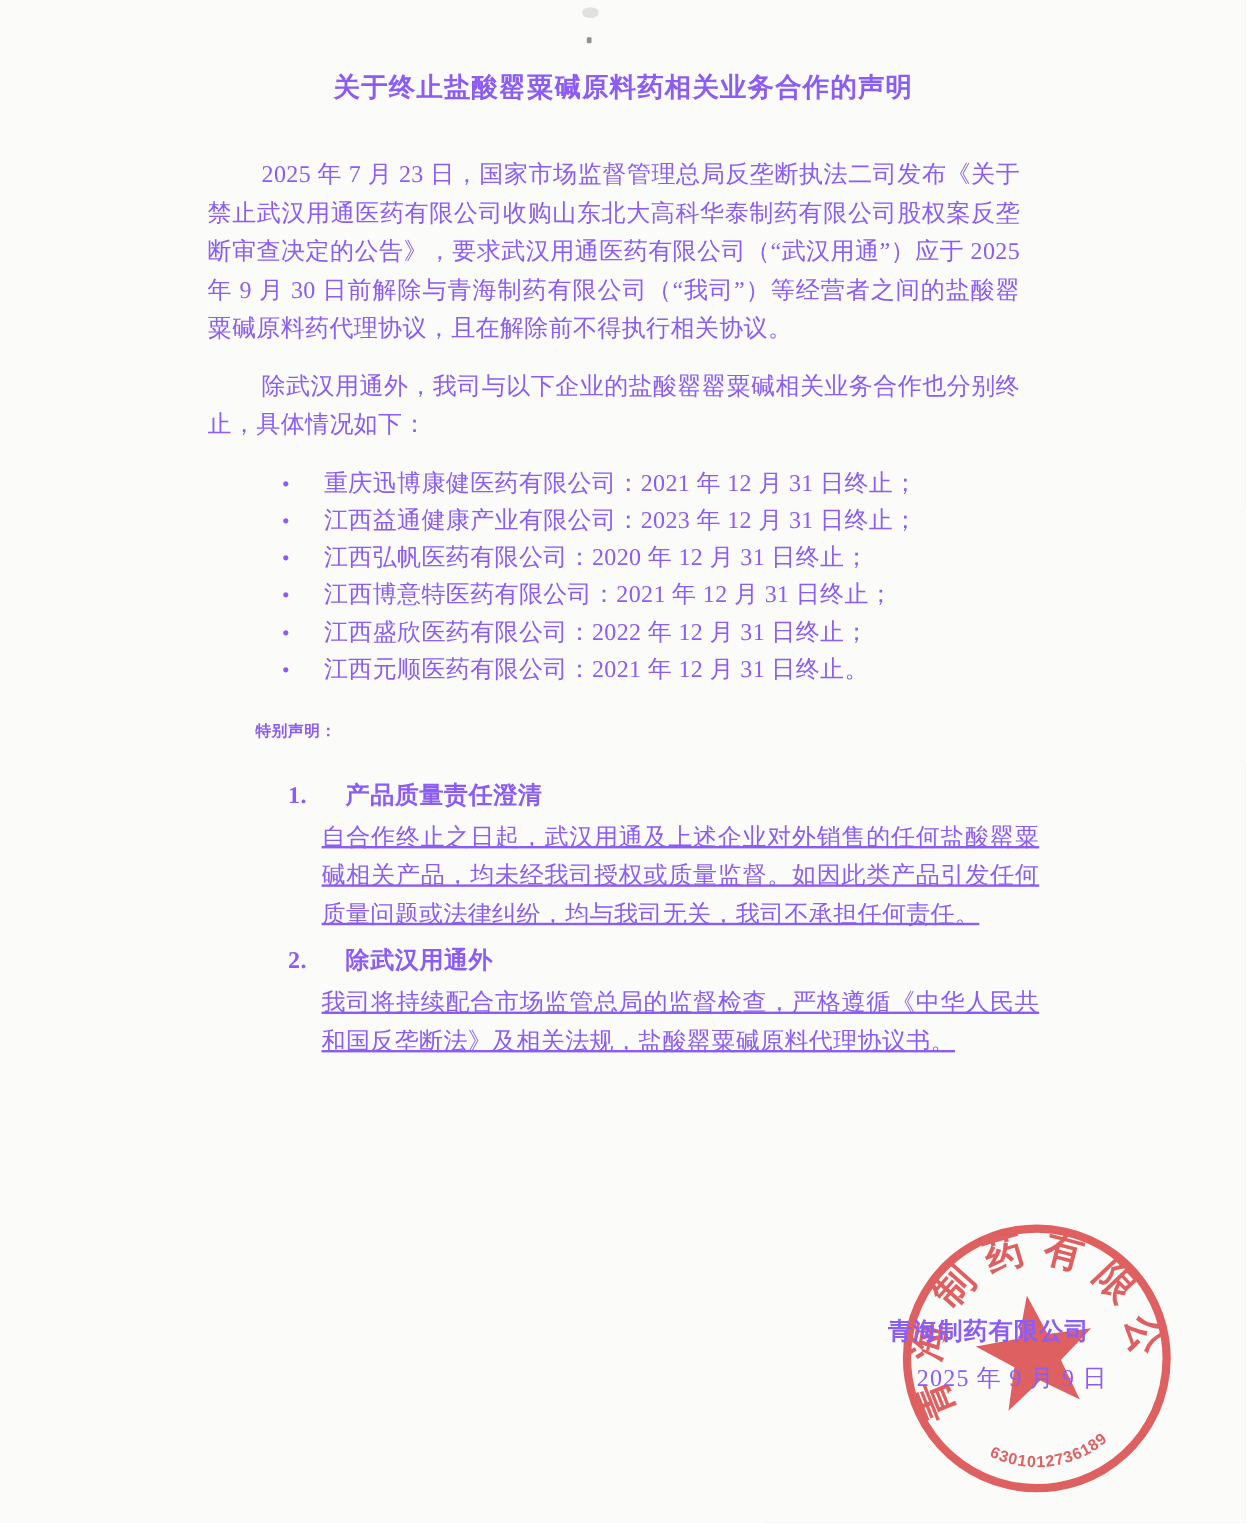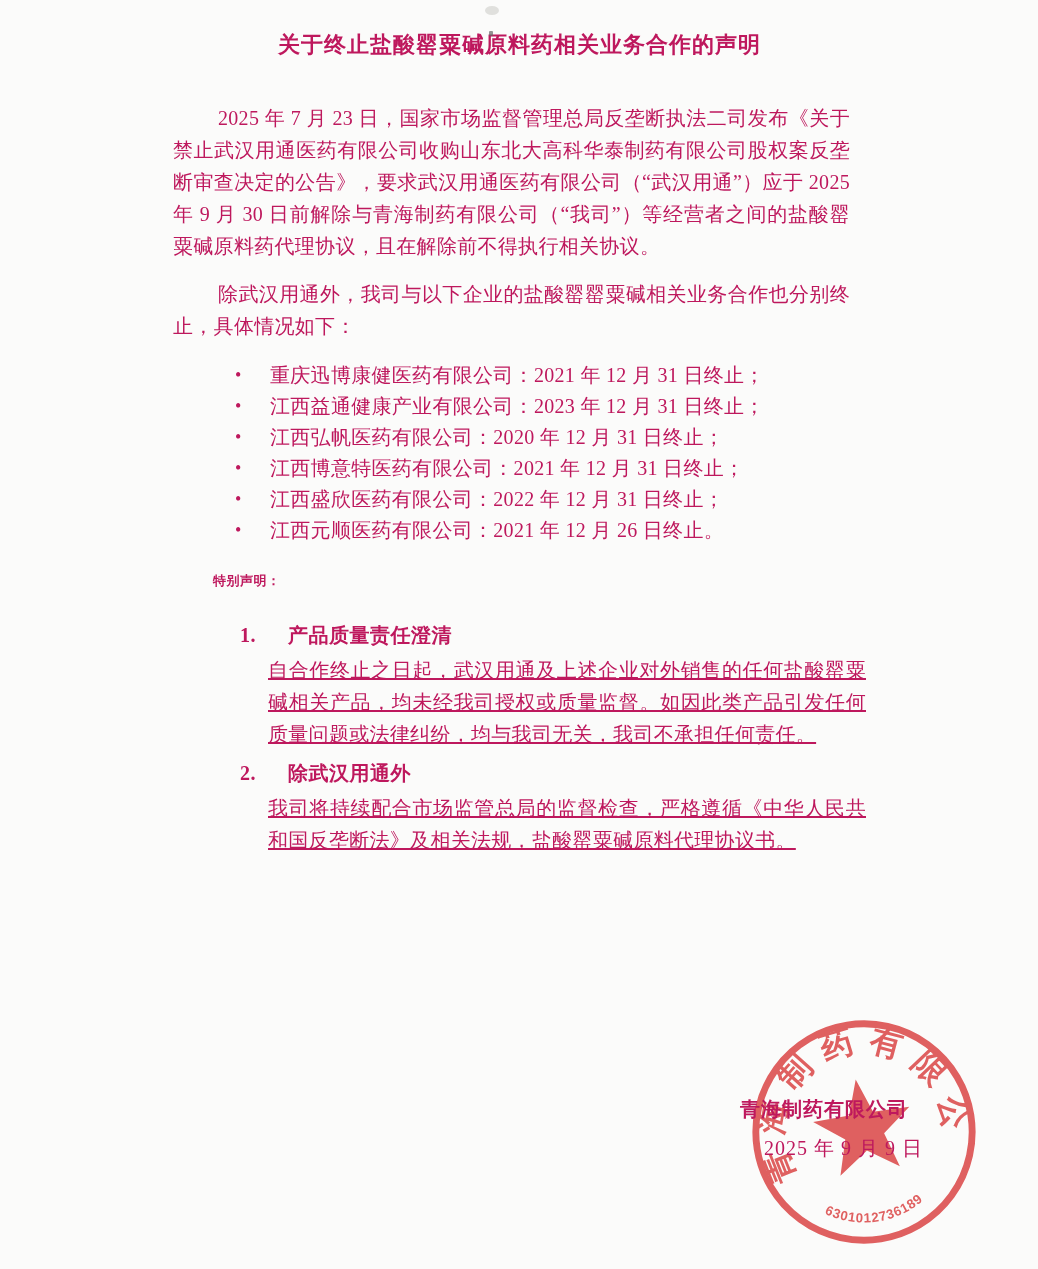--- a/index.html
+++ b/index.html
@@ -6,23 +6,23 @@
   body{
     background:#e8e8e8;
     font-family:"Liberation Serif","DejaVu Serif",serif;
   }
   .page{
     position:relative;
     width:1038px;
     height:1269px;
     margin:0 auto;
     background:#fbfbfa;
-    color:#be185d;
+    color:#8b5cf6;
     box-sizing:border-box;
-    padding:30px 172px 0 173px;
+    padding:58px 172px 0 173px;
     overflow:hidden;
   }
   .doc-title{
     margin:0 0 42px 0;
     font-size:22px;
     font-weight:700;
     text-align:center;
     letter-spacing:1px;
     line-height:30px;
     white-space:nowrap;
@@ -153,21 +153,21 @@
     <li class="bullet-item">
       <span class="bullet-dot">•</span>
       <span>江西博意特医药有限公司：2021 年 12 月 31 日终止；</span>
     </li>
     <li class="bullet-item">
       <span class="bullet-dot">•</span>
       <span>江西盛欣医药有限公司：2022 年 12 月 31 日终止；</span>
     </li>
     <li class="bullet-item">
       <span class="bullet-dot">•</span>
-      <span>江西元顺医药有限公司：2021 年 12 月 26 日终止。</span>
+      <span>江西元顺医药有限公司：2021 年 12 月 31 日终止。</span>
     </li>
   </ul>
 
   <div class="special-heading">特别声明：</div>
 
   <div class="numbered-head">
     <span class="num">1.</span>
     <span>产品质量责任澄清</span>
   </div>
   <p class="numbered-body">自合作终止之日起，武汉用通及上述企业对外销售的任何盐酸罂粟碱相关产品，均未经我司授权或质量监督。如因此类产品引发任何质量问题或法律纠纷，均与我司无关，我司不承担任何责任。</p>

